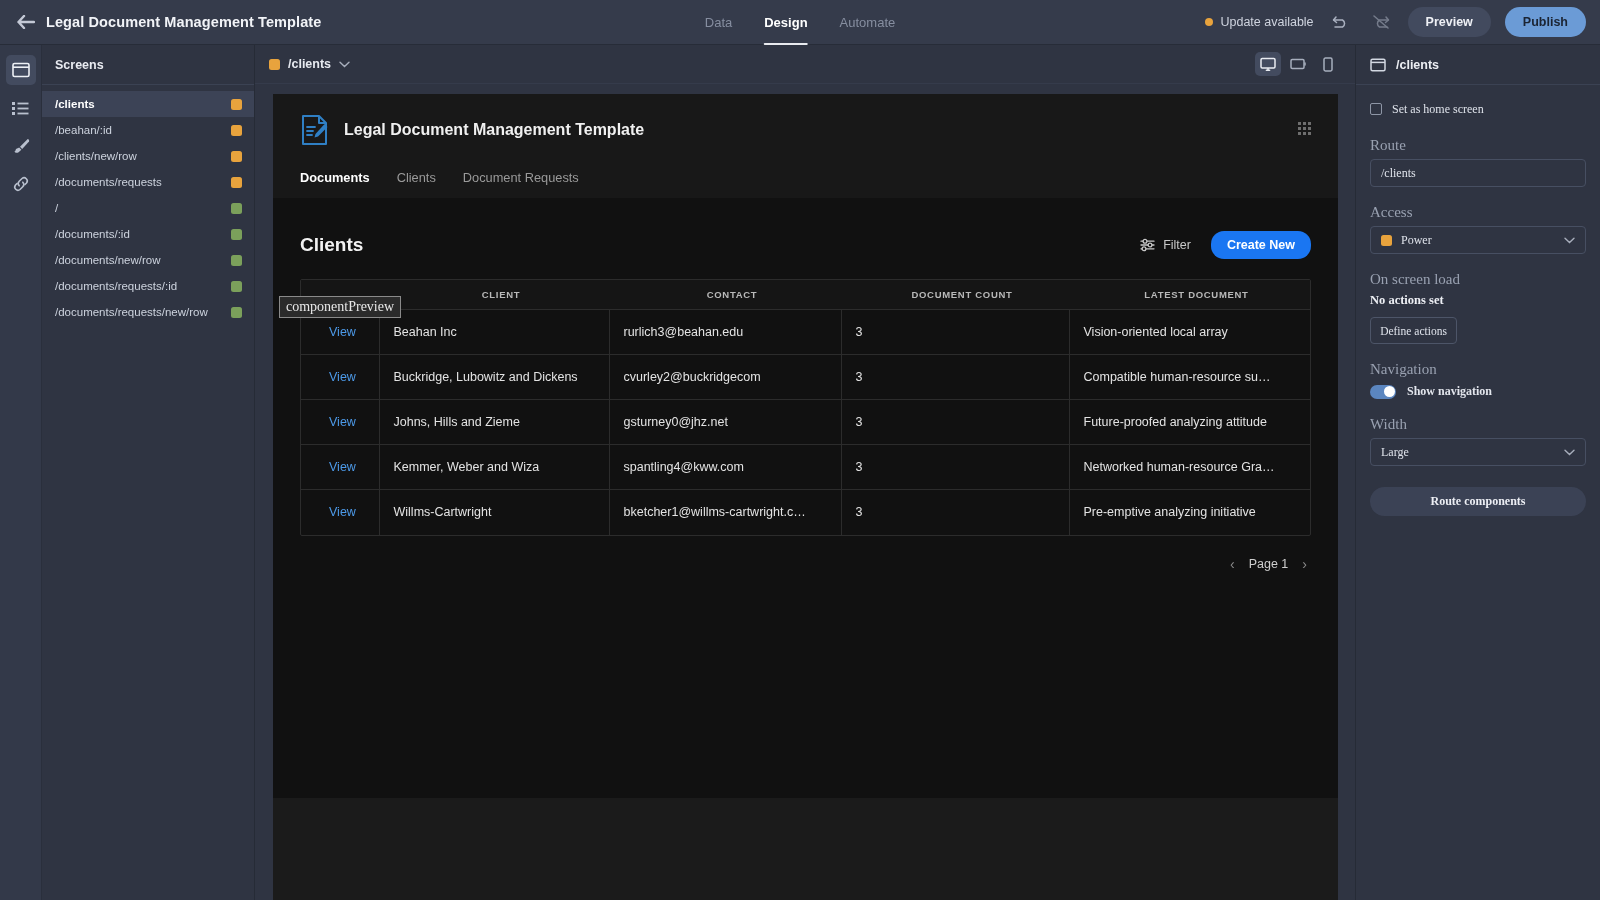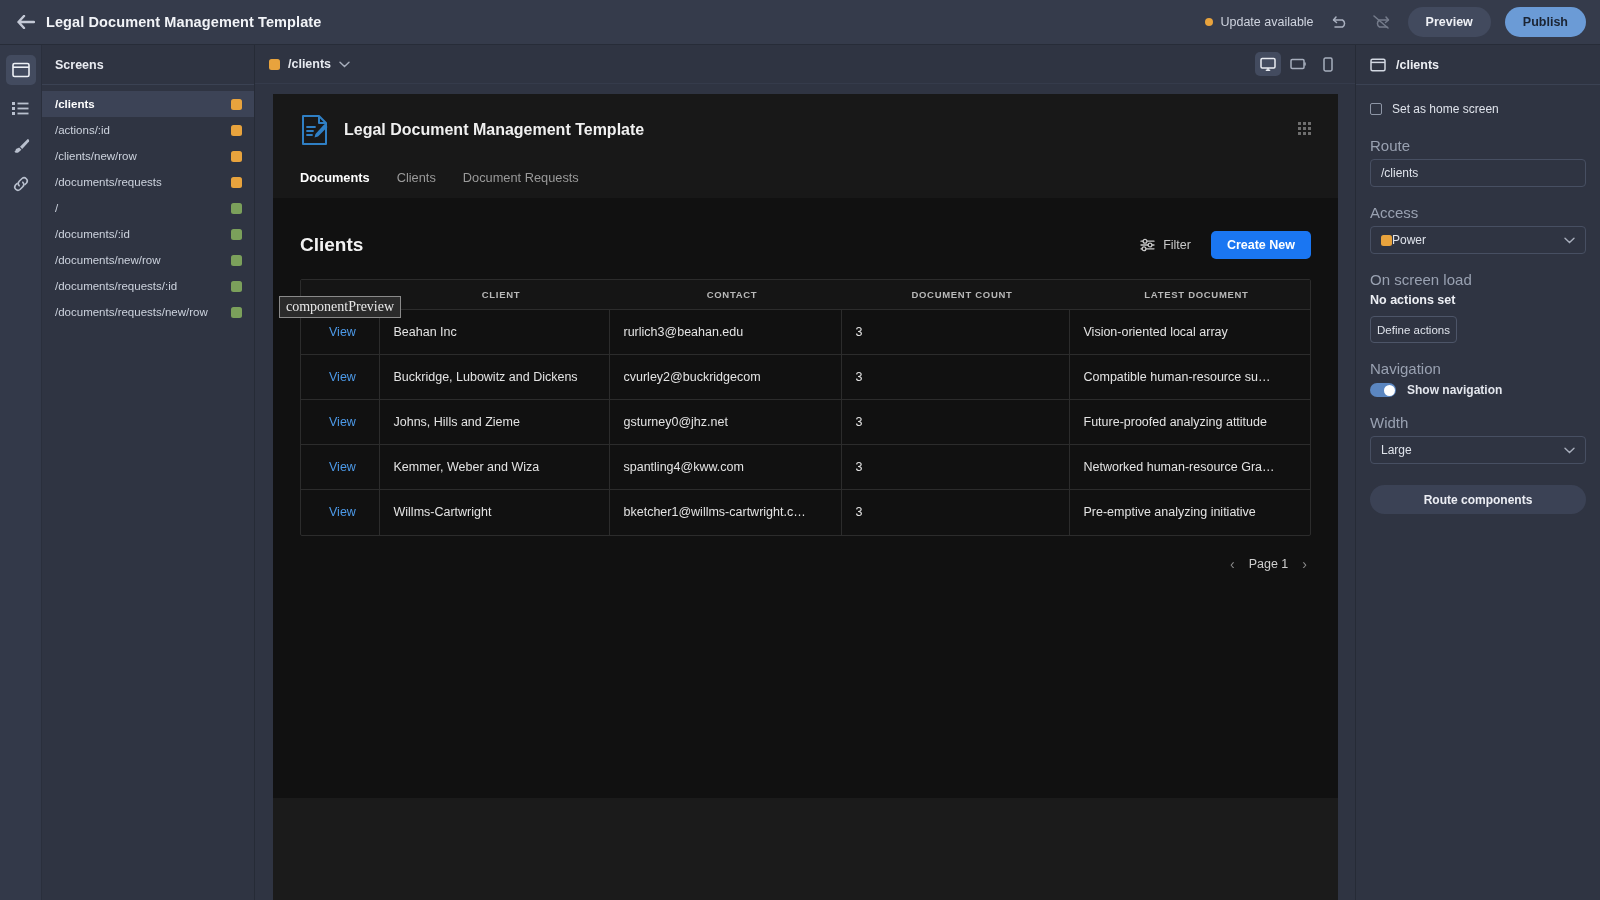--- a/index.html
+++ b/index.html
@@ -141,21 +141,21 @@
     display: grid; grid-template-columns: repeat(3, 3px); gap: 2px; cursor: pointer;
   }
   #grid-dots i { width: 3px; height: 3px; background: #6e6e6e; display: block; }
 
   #app-body { padding: 24px 27px 0 27px; background: #111111; min-height: 600px; }
   #clients-head { display: flex; align-items: center; justify-content: space-between; height: 46px; }
   #clients-title { font-size: 19px; font-weight: bold; color: #f2f2f2; }
   #clients-actions { display: flex; align-items: center; gap: 20px; }
   #filter-btn { display: flex; align-items: center; gap: 8px; font-size: 12.5px; color: #c9c9c9; cursor: pointer; }
   #create-new-btn {
-    height: 28px; border-radius: 5px; background: #1a76f2; color: #fff;
+    height: 28px; border-radius: 13px; background: #1a76f2; color: #fff;
     font-size: 12.5px; font-weight: bold; padding: 0 16px;
     display: flex; align-items: center; cursor: pointer;
   }
 
   #table-wrap { margin-top: 11px; border: 1px solid #2c2c2c; border-radius: 2px; position: relative; }
   table { width: 100%; border-collapse: collapse; table-layout: fixed; }
   th {
     text-align: center; font-size: 9.5px; font-weight: bold; letter-spacing: .7px;
     color: #b9b9b9; padding: 9px 0 9px 14px; border-bottom: 1px solid #2c2c2c;
     background: #151515;
@@ -186,31 +186,31 @@
   
   #right-panel {
     position: absolute; right: 0; top: 45px; width: 245px; height: 855px;
     background: #2f3442; border-left: 1px solid #262b36;
   }
   #rp-head {
     height: 40px; display: flex; align-items: center; gap: 10px; padding-left: 14px;
     border-bottom: 1px solid #3b4253;
   }
   #rp-head .ttl { font-size: 12.5px; font-weight: bold; color: #eceef3; }
-  #rp-body { padding: 13px 14px 16px 14px; }
+  #rp-body { padding: 13px 14px 16px 14px; font-family: Liberation Serif, serif; }
   .check-row { display: flex; align-items: center; gap: 10px; height: 22px; cursor: pointer; }
   .checkbox { width: 12px; height: 12px; border: 1.5px solid #8e96a6; border-radius: 2px; }
   .check-row .lbl { font-size: 12px; color: #dfe3eb; }
   .rp-label { font-size: 15px; color: #99a1b1; margin-top: 17px; margin-bottom: 5px; }
   .rp-input, .rp-select {
     height: 28px; border: 1px solid #474f62; border-radius: 4px; background: #2f3442;
     display: flex; align-items: center; padding: 0 10px; font-size: 12px; color: #dfe3eb;
     justify-content: space-between; cursor: pointer;
   }
-  .rp-select .left { display: flex; align-items: center; }
+  .rp-select .left { display: flex; align-items: center; gap: 9px; }
   .rp-select .sw { width: 11px; height: 11px; border-radius: 2.5px; background: #e8a33d; }
   .rp-strong { font-size: 12.5px; font-weight: bold; color: #edeff4; margin-top: 2px; }
   #define-actions-btn {
     margin-top: 9px; height: 27px; width: 87px; border: 1px solid #4d real;
     border: 1px solid #4d5568; border-radius: 4px;
     display: flex; align-items: center; justify-content: center;
     font-size: 11.5px; color: #dfe3eb; cursor: pointer;
   }
   .toggle-row { display: flex; align-items: center; gap: 11px; margin-top: 6px; }
   .toggle {
@@ -229,20 +229,25 @@
 <body>
 
 <div id="topbar">
   <div id="back-arrow">
     <svg width="18" height="14" viewBox="0 0 18 14">
         <path d="M7 1 L1.5 7 L7 13 M1.5 7 L17 7" stroke="currentColor" stroke-width="2.4" fill="none" stroke-linecap="round" stroke-linejoin="round"></path>
       </svg>
   </div>
   <div id="app-title">Legal Document Management Template</div>
 
+  <div id="center-tabs">
+    <div class="ctab">Data</div>
+    <div class="ctab active">Design</div>
+    <div class="ctab">Automate</div>
+  </div>
 
   <div id="right-actions">
     <div id="update-pill">
       <span id="update-dot"></span>
       <span>Update available</span>
     </div>
     <div class="icon-btn">
       <svg width="18" height="16" viewBox="0 0 18 16">
           <path d="M4 3 L1.5 6 L4.5 8.5" stroke="currentColor" stroke-width="1.5" fill="none" stroke-linecap="round" stroke-linejoin="round"></path>
           <path d="M1.8 6 H10.5 A4 4 0 0 1 10.5 13 H3" stroke="currentColor" stroke-width="1.5" fill="none" stroke-linecap="round"></path>
@@ -293,21 +298,21 @@
 
 <div id="screens-panel">
   <div id="screens-head">Screens</div>
 
   <div id="screen-list">
     <div class="screen-row selected">
       <span>/clients</span>
       <span class="swatch" style="background:#e8a33d"></span>
     </div>
     <div class="screen-row">
-      <span>/actions/:id</span>
+      <span>/beahan/:id</span>
       <span class="swatch" style="background:#e8a33d"></span>
     </div>
     <div class="screen-row">
       <span>/clients/new/row</span>
       <span class="swatch" style="background:#e8a33d"></span>
     </div>
     <div class="screen-row">
       <span>/documents/requests</span>
       <span class="swatch" style="background:#e8a33d"></span>
     </div>

